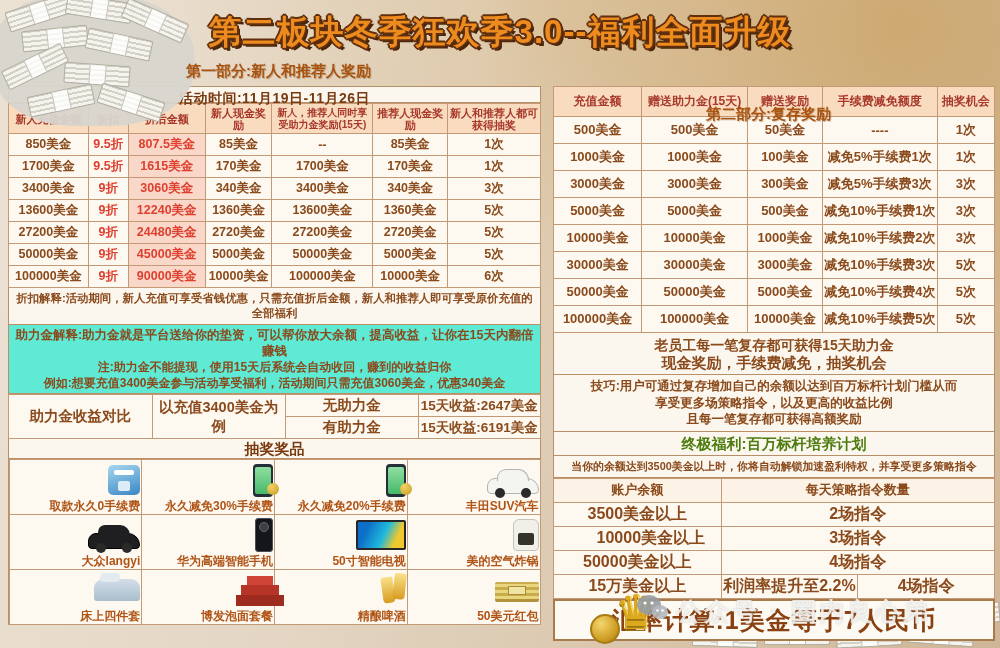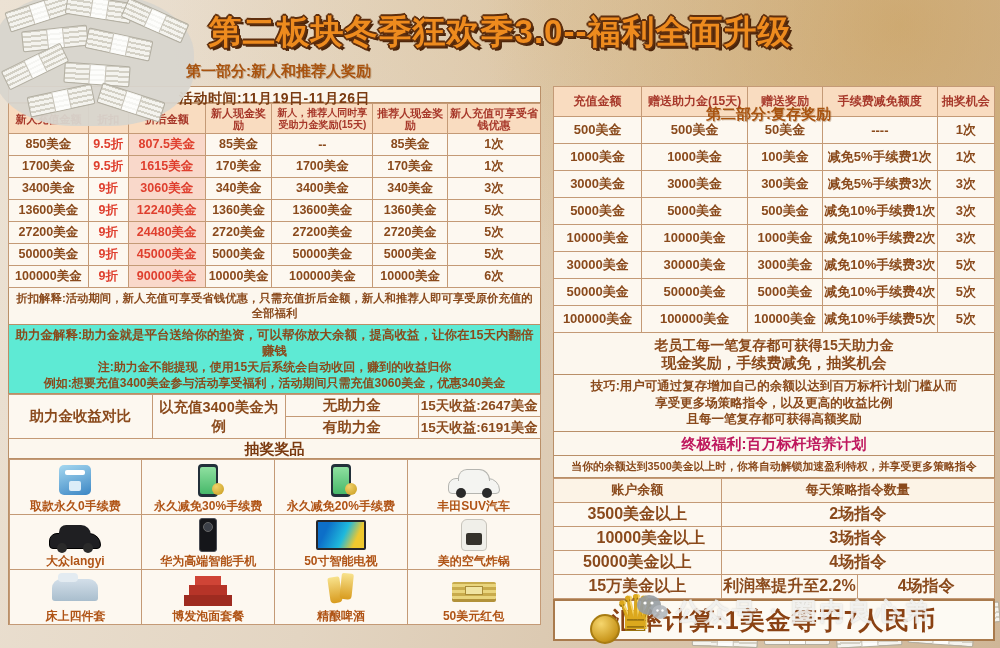--- a/index.html
+++ b/index.html
@@ -57,21 +57,21 @@
   .note-b { border:1px solid #b98f68; border-top:none; background:#5eead4; padding:2px 4px;
     text-align:center; font-weight:bold; color:#8a4a1c; }
   .note-b div { font-size:12px; line-height:16px; }
   .tbl-cmp td { height:22px; font-size:13.5px; }
   .tbl-cmp td.big { font-size:14.5px; }
   .sec-head { height:20px; line-height:19px; font-size:15px; border-top:none; }
   
   .grid { border:1px solid #b98f68; border-top:none; display:grid;
     grid-template-columns:repeat(4,1fr); background:#fdf8f0; }
   .cellp { border:1px solid #c49a76; margin:-0.5px; padding:2px 1px 1px;
-    display:flex; flex-direction:column; align-items:center; justify-content:flex-end; height:56px; }
+    display:flex; flex-direction:column; align-items:flex-end; justify-content:flex-end; height:56px; }
   .cellp .lab { font-size:12px; font-weight:bold; color:#b05416; line-height:14px; }
   .picon { height:38px; display:flex; align-items:center; justify-content:center; }
   .pz-atm { width:32px; height:30px; background:linear-gradient(160deg,#a6d8f0,#3b86c4); border-radius:5px; position:relative; }
   .pz-atm::after { content:""; position:absolute; left:6px; top:5px; width:20px; height:5px; background:#fff; border-radius:2px; }
   .pz-atm::before { content:""; position:absolute; left:10px; bottom:4px; width:12px; height:10px; background:#dcedf8; border-radius:2px; }
   .pz-phone-discount { width:20px; height:33px; background:#23303a; border-radius:4px; position:relative; }
   .pz-phone-discount::after { content:""; position:absolute; inset:3px 2px; background:linear-gradient(#8fe0a0,#47b86a); border-radius:2px; }
   .pz-phone-discount::before { content:""; position:absolute; right:-6px; bottom:2px; width:12px; height:12px;
     border-radius:50%; background:radial-gradient(circle at 35% 30%,#f2d26a,#c79a1c); z-index:1; }
   .pz-suv,.pz-car { width:52px; height:16px; border-radius:8px 12px 4px 4px; position:relative; margin-top:12px; }
@@ -101,21 +101,21 @@
     background:linear-gradient(#f8e28c,#d89b1e); transform:rotate(14deg); border-radius:2px 2px 4px 4px; }
   .pz-cash { width:44px; height:17px; background:repeating-linear-gradient(0deg,#e9d57d 0 3px,#c8ab4c 3px 6px);
     border-radius:2px; position:relative; box-shadow:0 3px 0 #b2923a; }
   .pz-cash::after { content:""; position:absolute; inset:4px 13px; background:#f0e4a2; border:1px solid #a98c38; }
   
   .note-center { border:1px solid #b98f68; border-top:none; background:#fcf7ee; text-align:center;
     font-weight:bold; color:#8a4a1c; padding:3px 2px; }
   .note-center .l1 { font-size:14px; line-height:18px; }
   .note-center .l2 { font-size:15px; line-height:17px; }
   .note-tips div { font-size:12.5px; line-height:16.5px; }
-  .ultimate { height:24px; line-height:23px; font-size:15px; border-top:none; color:#be185d; }
+  .ultimate { height:24px; line-height:23px; font-size:15px; border-top:none; color:#4d7c0f; }
   .desc { font-size:10.9px; padding:4px 1px; line-height:13px; }
   .tbl-bal th { height:24px; font-size:13px; background:#fcf3e6; color:#8a4a1c; }
   .tbl-bal td { height:24px; font-size:16px; }
   .exchange { border:2px solid #a97a4c; background:#fdfaf3; height:42px; line-height:38px;
     font-size:25px; font-weight:900; color:#8a4112; text-align:center; letter-spacing:1px; }
 </style>
 </head>
 <body>
 
 <div class="pile" style="left:-6px; top:-6px; width:200px; height:132px;">
@@ -177,21 +177,21 @@
         <col style="width:17.5%">
     </colgroup>
     <thead>
         <tr>
           <th>新人充值金额</th>
           <th>折扣</th>
           <th>折后金额</th>
           <th>新人现金奖励</th>
           <th style="font-size: 10px;">新人，推荐人同时享受助力金奖励(15天)</th>
           <th>推荐人现金奖励</th>
-          <th>新人充值可享受省钱优惠</th>
+          <th>新人和推荐人都可获得抽奖</th>
         </tr>
       </thead>
     <tbody>
         <tr>
           <td>850美金</td>
           <td class="red">9.5折</td>
           <td class="pink">807.5美金</td>
           <td>85美金</td>
           <td>--</td>
           <td>85美金</td>

